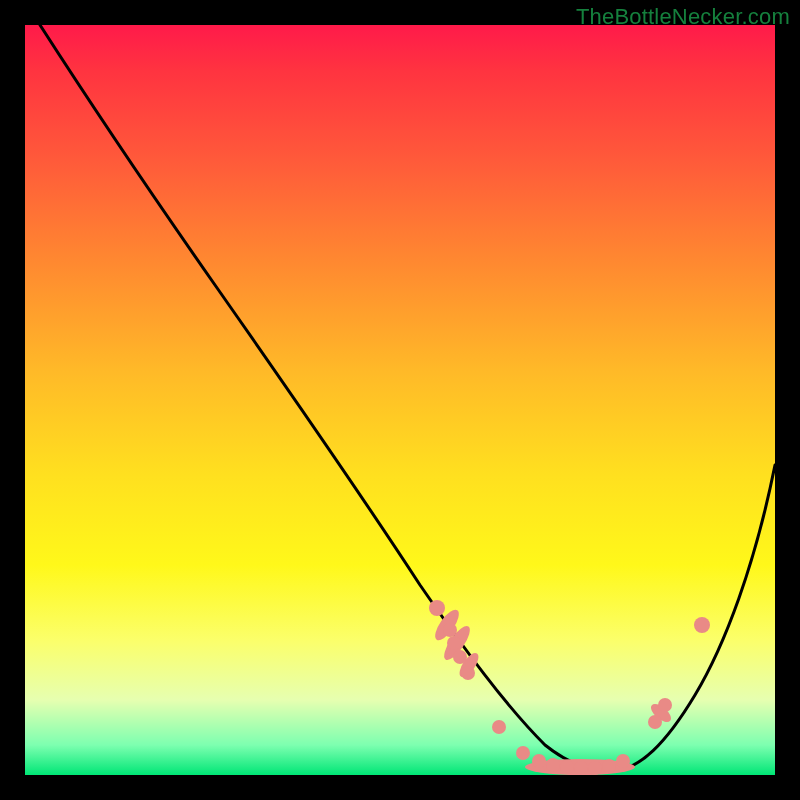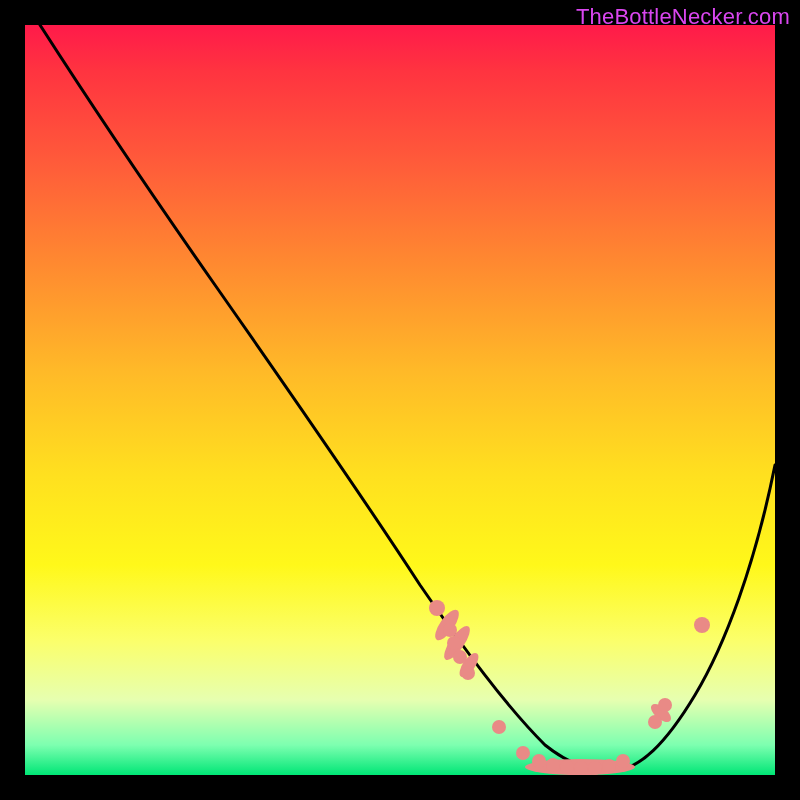--- a/index.html
+++ b/index.html
@@ -64,21 +64,21 @@
   .dot {
     fill: #e98a86;
   }
   .blob {
     fill: #e98a86;
   }
   .watermark {
     position: absolute;
     top: 4px;
     right: 10px;
-    color: #d946ef;
+    color: #15803d;
     font-size: 22px;
     font-weight: 500;
     letter-spacing: 0.2px;
     pointer-events: none;
   }
 </style>
 </head>
 <body>
 
 <div class="watermark">TheBottleNecker.com</div>

